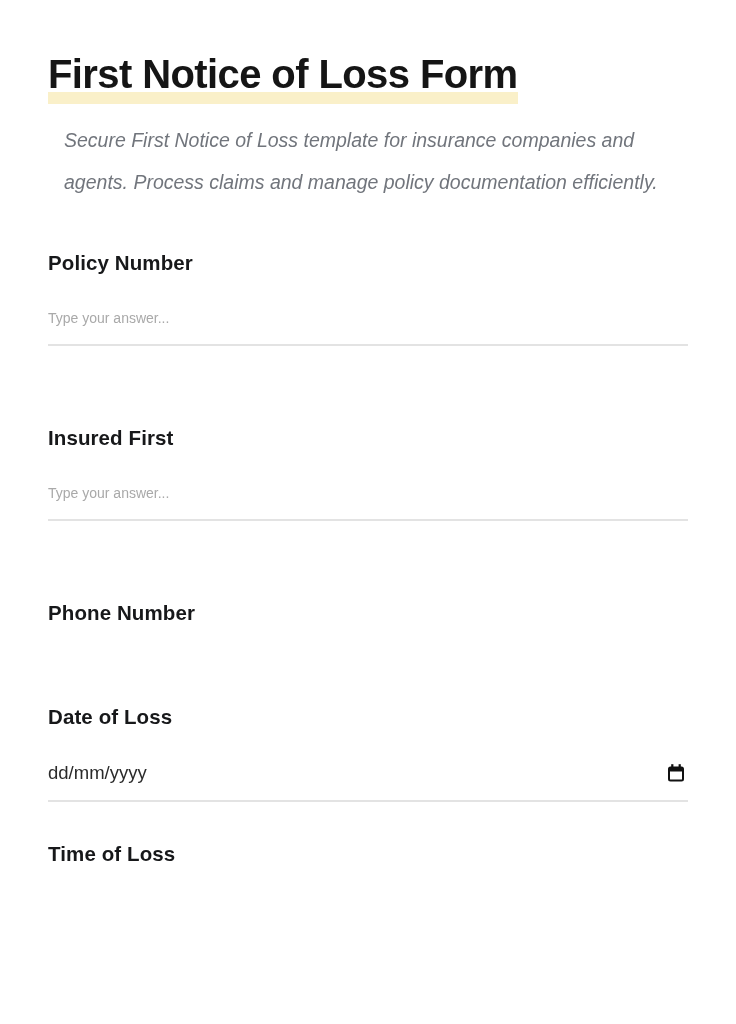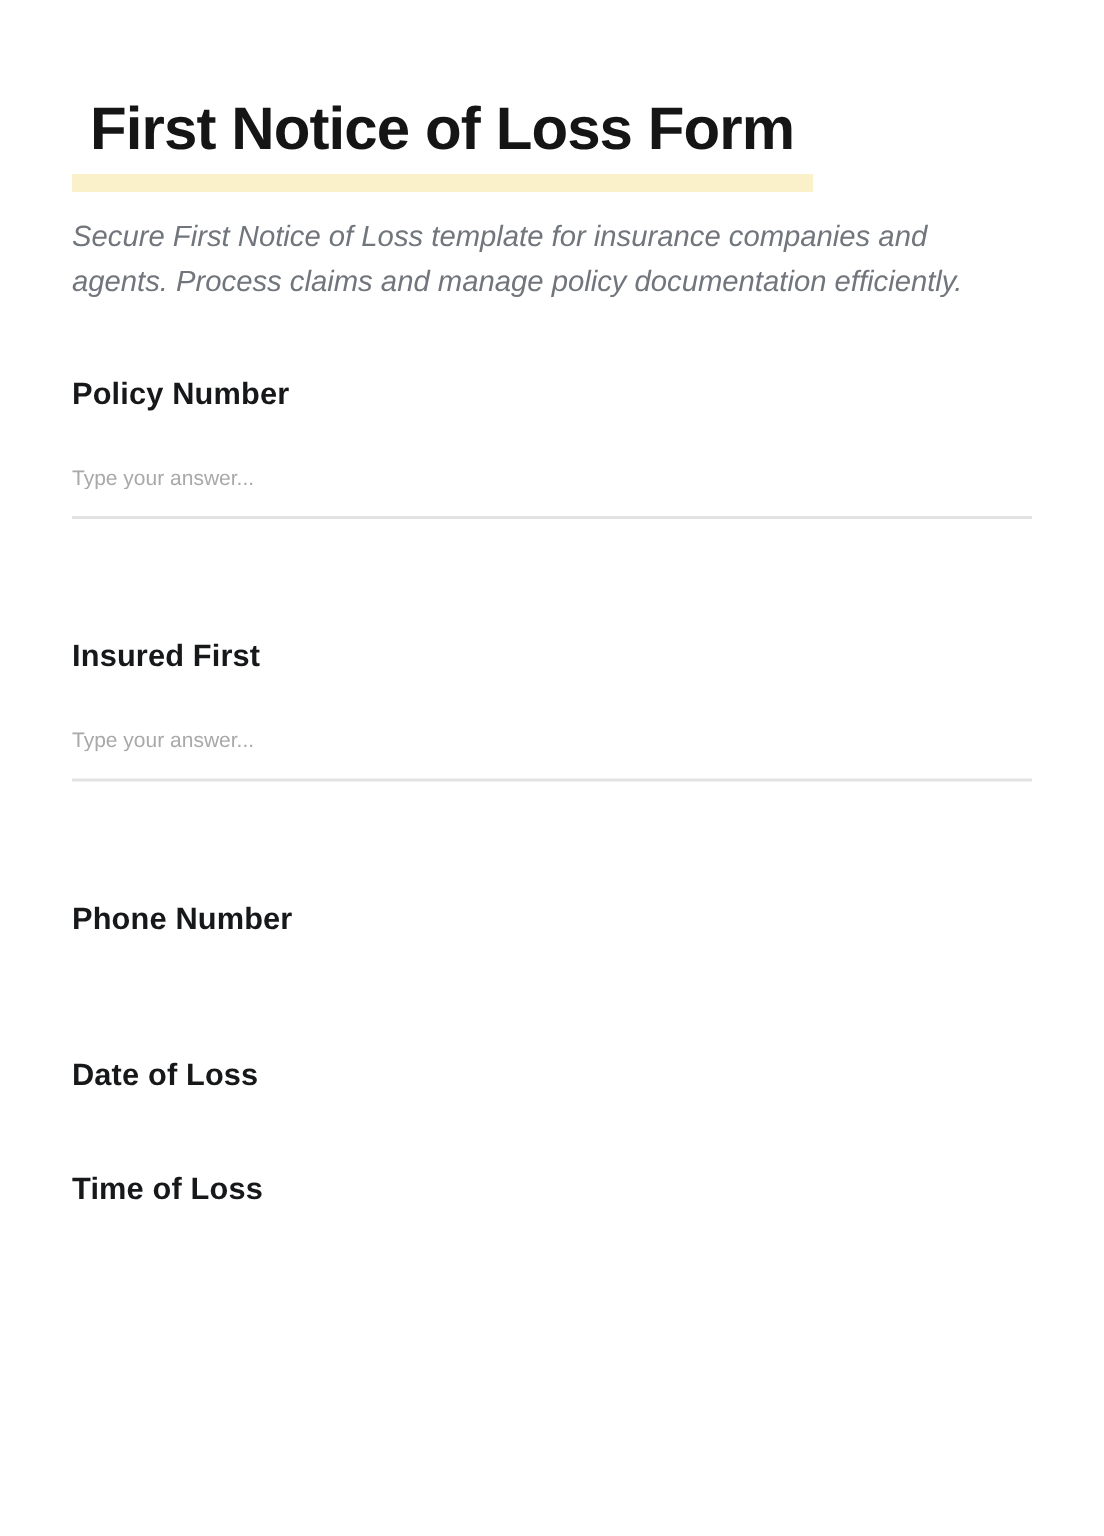--- a/index.html
+++ b/index.html
@@ -25,44 +25,44 @@
     font-family: "Liberation Sans", "DejaVu Sans", sans-serif;
   }
   .container {
     padding: 50px 48px 0 48px;
   }
   .title-wrap {
     display: inline-block;
     position: relative;
   }
   .page-title {
-    margin: 12px;
+    margin: 0;
     font-size: 40px;
     line-height: 48px;
     font-weight: 800;
     letter-spacing: -0.6px;
     color: var(--title-text);
     position: relative;
     z-index: 1;
     white-space: nowrap;
   }
   .title-highlight {
     position: absolute;
     left: 0;
     right: 0;
     bottom: -6px;
     height: 12px;
     background: var(--title-highlight);
     z-index: 0;
   }
   .page-subtitle {
-    margin: 21px 0 0 0;
+    margin: 21px 0 0 16px;
     max-width: 622px;
     font-size: 19.5px;
-    line-height: 30px;
+    line-height: 42px;
     font-style: italic;
     color: var(--subtitle-text);
   }
   .fields {
     margin-top: 48px;
   }
   .field {
     margin-bottom: 80px;
   }
   .field-label {
@@ -104,21 +104,21 @@
     line-height: 22px;
     color: var(--date-value-text);
   }
   .cal-icon {
     display: inline-block;
     width: 20px;
     height: 20px;
     margin-right: 2px;
   }
   .field-date {
-    margin-bottom: 52px;
+    margin-bottom: 40px;
   }
 </style>
 </head>
 <body>
 
 <div class="container">
 
   <div class="title-wrap">
     <h1 class="page-title">First Notice of Loss Form</h1>
     <div class="title-highlight"></div>
@@ -138,20 +138,31 @@
       <input class="text-input" type="text" placeholder="Type your answer..." style="">
     </div>
 
     <div class="field">
       <p class="field-label">Phone Number</p>
     </div>
 
 
     <div class="field field-date">
       <p class="field-label">Date of Loss</p>
+      <div class="date-row">
+        <span class="date-value">dd/mm/yyyy</span>
+        <span class="cal-icon">
+          <svg width="20" height="20" viewBox="0 0 20 20" xmlns="http://www.w3.org/2000/svg">
+            <rect x="3" y="4.5" width="14" height="13" rx="1.5" fill="none" stroke="#111111" stroke-width="2"></rect>
+            <rect x="3" y="4.5" width="14" height="4" rx="1.5" fill="#111111"></rect>
+            <rect x="5.2" y="1.2" width="2.2" height="4" fill="#111111"></rect>
+            <rect x="12.6" y="1.2" width="2.2" height="4" fill="#111111"></rect>
+          </svg>
+        </span>
+      </div>
     </div>
 
     <div class="field">
       <p class="field-label">Time of Loss</p>
     </div>
 
   </div>
 </div>
 
 </body></html>

